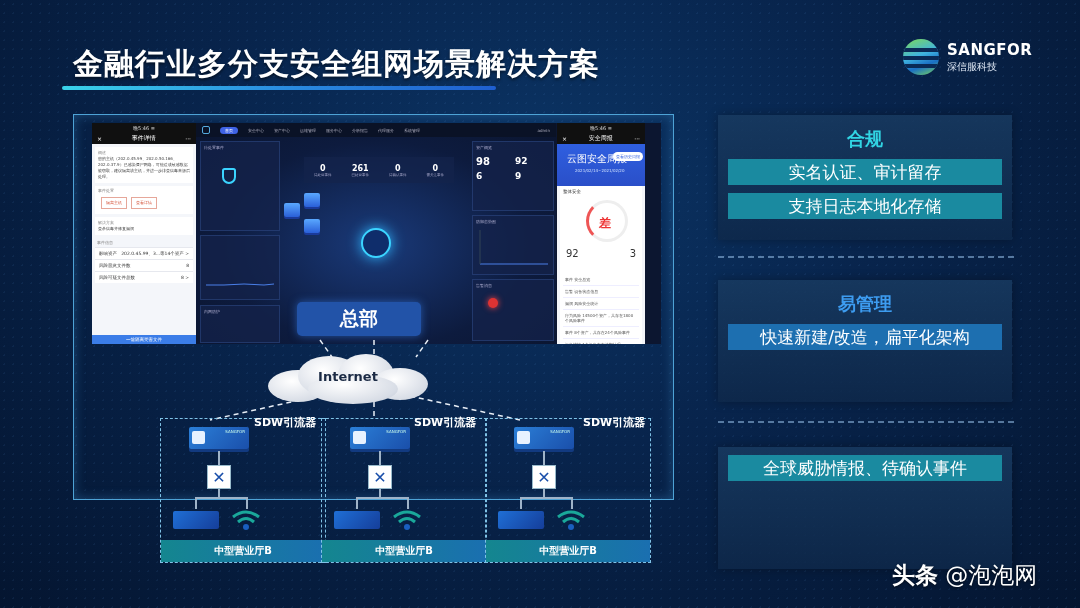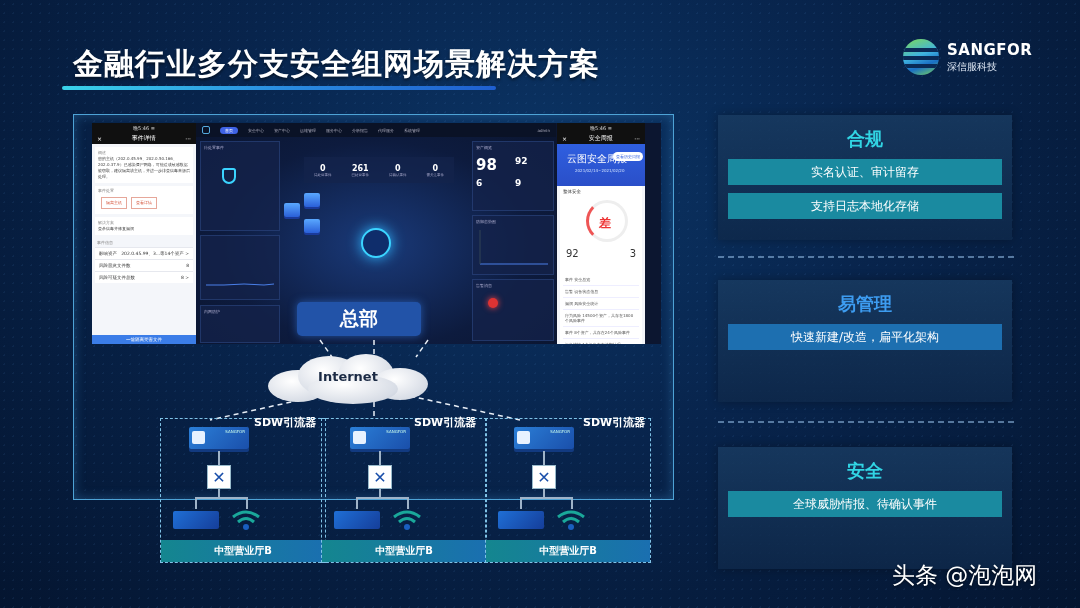--- a/index.html
+++ b/index.html
@@ -67,28 +67,28 @@
 .router .badge{position:absolute;left:3px;top:4px;width:13px;height:13px;background:#e8f2ff;border-radius:2px}
 .router .brand{position:absolute;right:4px;top:2px;font-size:4px;color:#cfe}
 .switch{position:absolute;width:24px;height:24px;background:#fff;border:1px solid #9bc;display:flex;align-items:center;justify-content:center;font-size:16px;color:#1a4faa}
 .pc{position:absolute;width:46px;height:18px;background:linear-gradient(135deg,#1f6fd6,#153e9a);border-radius:2px}
 .wifi{position:absolute;width:30px;height:22px}
 .vline,.hline{position:absolute;background:#9fb3c8}
 
 
 .panel{position:absolute;left:718px;width:294px;background:linear-gradient(180deg,rgba(24,58,96,.85),rgba(14,40,74,.85));box-shadow:0 0 10px rgba(0,0,0,.3)}
 .panel h3{text-align:center;font-size:18px;font-weight:bold;margin-top:12px}
-.pill{margin:8px 10px 0;height:26px;display:flex;align-items:center;justify-content:center;font-size:12px;color:#fff}
+.pill{margin:8px 10px 0;height:26px;display:flex;align-items:center;justify-content:center;font-size:17px;color:#fff}
 .teal .pill{background:#1a8aa0}
 .blue .pill{background:#1d6fb0}
 .teal h3{color:#31d4e3}
 .blue h3{color:#3d9cf0}
 .sep{position:absolute;left:718px;width:296px;height:0;border-top:2px dashed rgba(140,180,220,.6)}
 .watermark{position:absolute;left:892px;top:560px;font-size:23px;color:#fff;text-shadow:0 1px 3px rgba(0,0,0,.6)}
-.watermark b{font-weight:normal}
+.watermark b{font-weight:bold}
 </style>
 </head>
 <body>
 
 <div class="dots"></div>
 
 <h1 class="title">金融行业多分支安全组网场景解决方案</h1>
 <div class="title-line"></div>
 
 <div class="logo">
@@ -190,21 +190,21 @@
           <div style="font-size:3.5px;color:#aac">需关注事件</div>
         </div>
     </div>
     <div class="cube" style="left:88px;top:80px"></div>
     <div class="cube" style="left:108px;top:70px"></div>
     <div class="cube" style="left:108px;top:96px"></div>
     <div class="core"></div>
     <div class="dpanel" style="left:276px;top:18px;width:82px;height:70px;padding:3px">
       <div>资产概览</div>
       <div style="display:grid;grid-template-columns:1fr 1fr;gap:4px;margin-top:6px">
-        <span class="stat-num" style="font-size:15px">98</span>
+        <span class="stat-num" style="font-size:10px">98</span>
         <span class="stat-num" style="font-size:9px">92</span>
         <span class="stat-num" style="font-size:9px">6</span>
         <span class="stat-num" style="font-size:9px">9</span>
       </div>
     </div>
     <div class="dpanel" style="left:276px;top:92px;width:82px;height:60px;padding:3px">
       <div>防御态势图</div>
       <svg width="74" height="44">
           <line x1="4" y1="40" x2="72" y2="40" stroke="#4a7fe8"></line>
           <line x1="4" y1="6" x2="4" y2="40" stroke="#345"></line>
@@ -341,19 +341,18 @@
 </div>
 <div class="sep" style="top:256px"></div>
 
 <div class="panel blue" style="top:280px;height:122px">
   <h3>易管理</h3>
   <div class="pill">快速新建/改造，扁平化架构</div>
 </div>
 <div class="sep" style="top:421px"></div>
 
 <div class="panel teal" style="top:447px;height:122px">
-  <h3>安全</h3>
   <div class="pill">全球威胁情报、待确认事件</div>
 </div>
 
 <div class="watermark">
   <b>头条</b> <span>@泡泡网</span>
 </div>
 
 </body></html>

